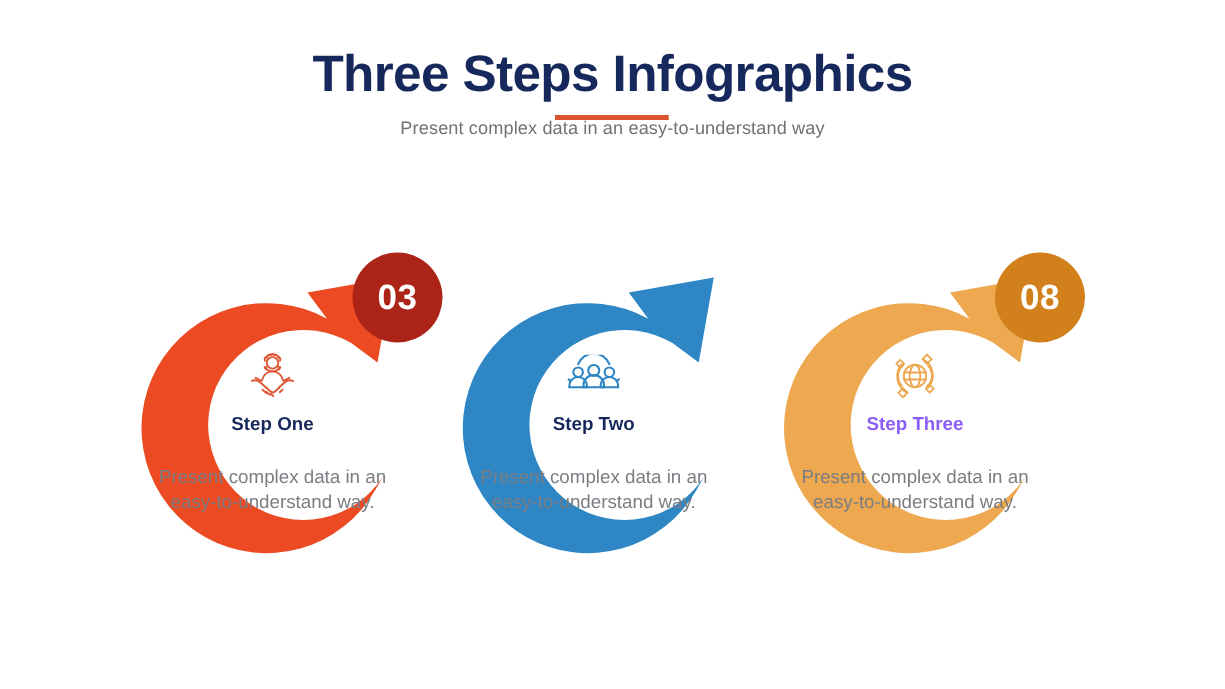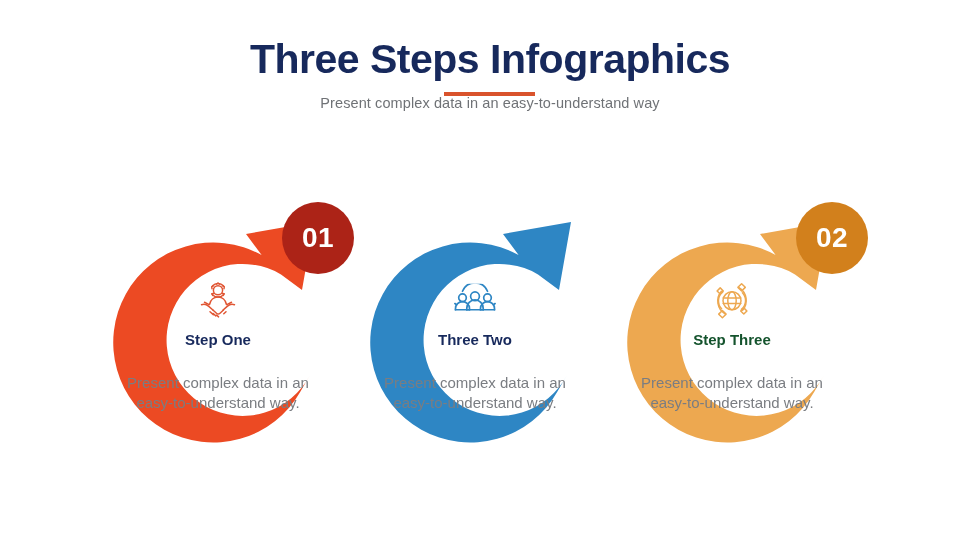--- a/index.html
+++ b/index.html
@@ -175,21 +175,21 @@
             <path d="M15.9 29.3 l3.6 3.2 c1.0 0.9 2.5 0.9 3.5 0 l3.5 -3.2"></path>
             <path d="M13.0 31.0 l3.3 2.9 M16.2 32.8 l2.6 2.3 M19.6 34.4 l2.0 1.7"></path>
             <path d="M29.0 31.0 l-2.2 2.0"></path>
           </svg>
         </div>
         <p class="step-title" style="color: rgb(23, 41, 92);">Step One</p>
         <p class="step-desc" style="color: rgb(122, 125, 130);">Present complex data in an easy-to-understand way.</p>
       </div>
     </div>
     <div class="badge" id="badge-1" style="left:282px; top:202px; background:#ac2317;">
-      <span>01</span>
+      <span>03</span>
     </div>
 
     <div class="step" id="step-2" style="left:325px; top:195px;">
       <svg class="step-svg" viewBox="0 0 300 300">
         <g id="ring-2">
           <path d="M 232.3 196.7
                    A 100 100 0 1 1 193.6 60.0
                    L 193.6 60.0
                    L 178.0 39.0
                    L 246.0 27.0
@@ -213,21 +213,21 @@
             <path d="M14.8 26.0 v-1.6 a8.2 8.2 0 0 1 16.4 0 v1.6"></path>
             <path d="M14.8 26.0 h16.4"></path>
 
             <circle cx="35.5" cy="14.0" r="3.8"></circle>
             <path d="M28.5 26.0 v-1.2 a7 7 0 0 1 14 0 v1.2"></path>
             <path d="M28.5 26.0 h14"></path>
 
             <path d="M4.5 21.0 l-1.6 -1.2 M41.5 21.0 l1.6 -1.2"></path>
           </svg>
         </div>
-        <p class="step-title" style="color: rgb(23, 41, 92);">Three Two</p>
+        <p class="step-title" style="color: rgb(23, 41, 92);">Step Two</p>
         <p class="step-desc" style="color: rgb(122, 125, 130);">Present complex data in an easy-to-understand way.</p>
       </div>
     </div>
 
     <div class="step" id="step-3" style="left:582px; top:195px;">
       <svg class="step-svg" viewBox="0 0 300 300">
         <g id="ring-3">
           <path d="M 232.3 196.7
                    A 100 100 0 1 1 193.6 60.0
                    L 193.6 60.0
@@ -251,22 +251,22 @@
             <path d="M14.0 34.2 a15 15 0 0 1 -3.6 -22.6"></path>
             <path d="M31.4 13.0 a11.2 11.2 0 0 1 -1.0 16.5"></path>
             <path d="M10.6 29.0 a11.2 11.2 0 0 1 1.0 -16.5"></path>
 
             <rect x="28.0" y="5.0" width="5.2" height="5.2" transform="rotate(45 30.6 7.6)"></rect>
             <rect x="8.8" y="31.8" width="5.2" height="5.2" transform="rotate(45 11.4 34.4)"></rect>
             <rect x="30.6" y="29.0" width="4.4" height="4.4" transform="rotate(45 32.8 31.2)"></rect>
             <rect x="7.0" y="9.0" width="4.4" height="4.4" transform="rotate(45 9.2 11.2)"></rect>
           </svg>
         </div>
-        <p class="step-title" style="color: #14532d;">Step Three</p>
+        <p class="step-title" style="color: #8b5cf6;">Step Three</p>
         <p class="step-desc" style="color: rgb(122, 125, 130);">Present complex data in an easy-to-understand way.</p>
       </div>
     </div>
     <div class="badge" id="badge-3" style="left:796px; top:202px; background:#d2801c;">
-      <span>02</span>
+      <span>08</span>
     </div>
 
   </div>
 </div>
 
 </body></html>

